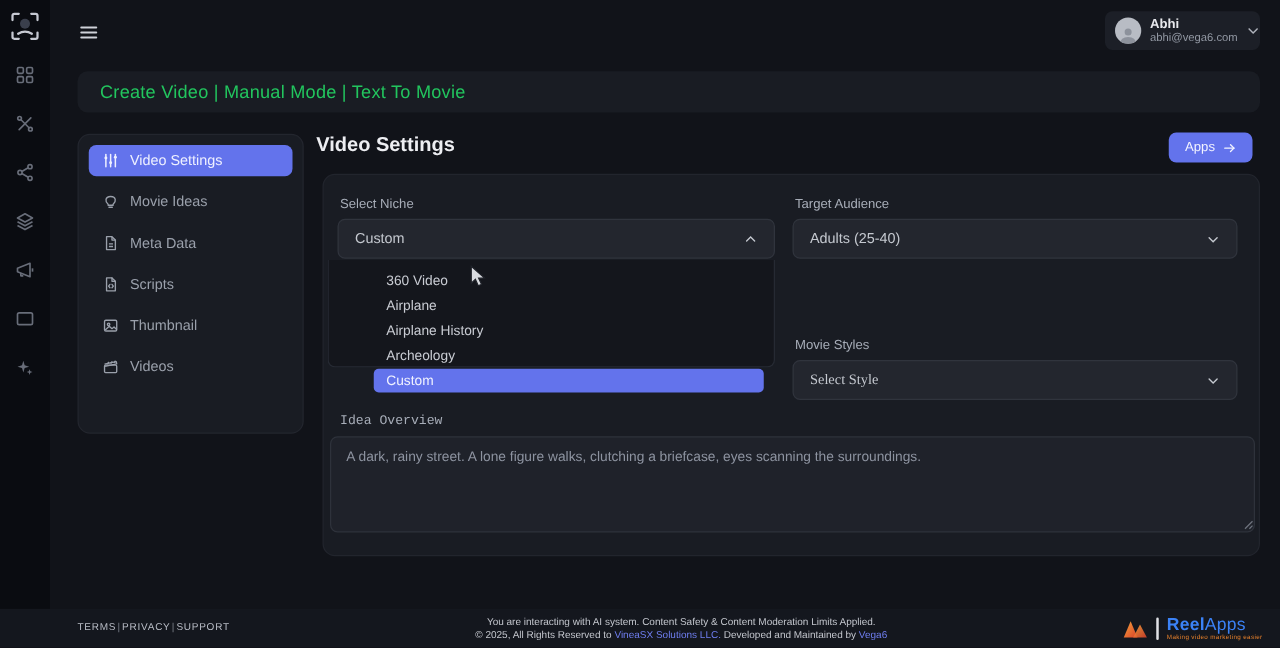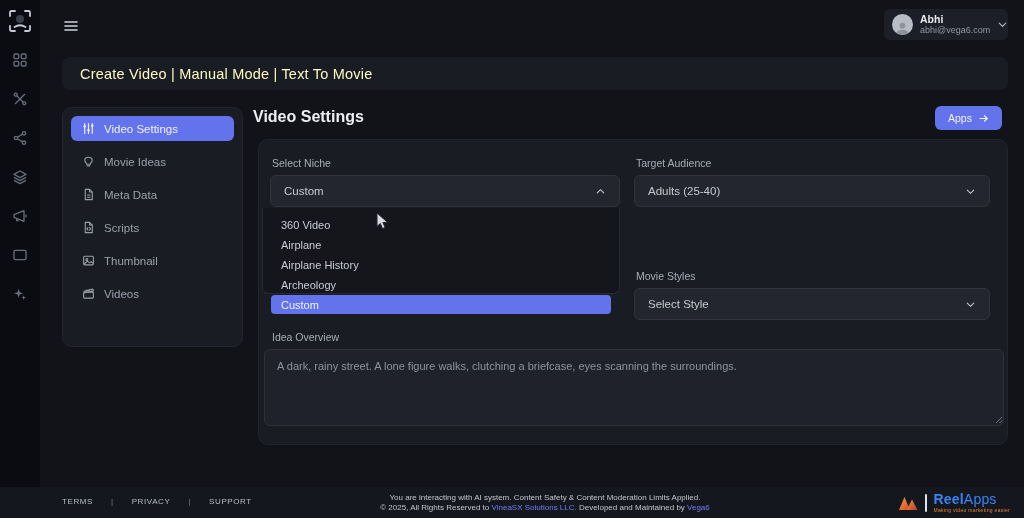--- a/index.html
+++ b/index.html
@@ -37,21 +37,21 @@
   .user-meta { flex:1; line-height:1.15; }
   .user-name { font-size:10.5px; font-weight:bold; color:#e8e9ed; }
   .user-email { font-size:9px; color:#9298a3; }
   .chev { width:11px; height:11px; color:#aeb2bb; flex-shrink:0; }
 
   
   .title-card {
     position:absolute; left:62px; top:57px; width:946px; height:33px;
     background:#191c23; border-radius:8px; display:flex; align-items:center; padding:0 18px;
   }
-  .title-card span { font-size:14.5px; letter-spacing:.2px; color:#fef9c3; }
+  .title-card span { font-size:14.5px; letter-spacing:.2px; color:#22c55e; }
 
   
   .side-card {
     position:absolute; left:62px; top:107px; width:181px; height:240px;
     background:#191c23; border:1px solid #23262e; border-radius:10px;
     padding:8px; display:flex; flex-direction:column; gap:8px;
   }
   .side-item {
     height:25px; border-radius:6px; display:flex; align-items:center; gap:9px;
     padding:0 11px; color:#9aa0ab; font-size:11.5px; cursor:pointer;
@@ -80,21 +80,21 @@
     position:absolute; height:32px; background:#23262e; border:1px solid #30343d;
     border-radius:6px; display:flex; align-items:center; justify-content:space-between;
     padding:0 13px; font-size:11.5px; color:#c4c8cf; cursor:pointer;
   }
   .select-box .chev { color:#c4c8cf; }
 
   
   .dropdown {
     position:absolute; left:262px; top:208px; width:358px; height:86px;
     background:#14161c; border:1px solid #262a33; border-top:none;
-    border-radius:0 0 6px 6px; z-index:6; padding-top:7px;
+    border-radius:0 0 6px 6px; z-index:6; padding-top:7px;padding-left:28px;
   }
   .dd-opt {
     height:19px; margin:0 8px 1px 8px; display:flex; align-items:center;
     padding:0 10px; font-size:11px; color:#c9ccd3; border-radius:4px; cursor:pointer;
   }
   .dd-opt.hl { background:#6373ec; color:#f0f2ff; }
 
   .idea-area {
     position:absolute; left:264px; top:349px; width:740px; height:77px;
     background:#1f222a; border:1px solid #2e323b; border-radius:6px;
@@ -103,21 +103,21 @@
   }
   .idea-area::placeholder { color:#8d93a0; opacity:1; }
   .resize-grip { position:absolute; left:995px; top:416px; width:8px; height:8px; color:#6d727d; pointer-events:none; }
 
   
   .footer {
     position:absolute; left:0; top:487px; width:1024px; height:31px;
     background:#14171e;
   }
   .foot-links {
-    position:absolute; left:62px; top:10px; display:flex; gap:18px; align-items:flex-start;
+    position:absolute; left:62px; top:10px; display:flex; gap:1px; align-items:flex-start;
     font-size:8px; letter-spacing:.6px; color:#b9bdc6;
   }
   .foot-links a { color:#b9bdc6; text-decoration:none; cursor:pointer; }
   .foot-sep { color:#7a7f89; }
   .foot-notice {
     position:absolute; left:300px; top:6px; width:490px; text-align:center;
     font-size:8px; line-height:1.25; color:#c3c6cd;
   }
   .foot-notice .lnk { color:#6f7ef0; cursor:pointer; }
   .brand { position:absolute; right:14px; top:5px; display:flex; align-items:center; gap:6px; }
@@ -329,30 +329,30 @@
 <div class="select-box" style="left:634px; top:175px; width:356px;">
   <span>Adults (25-40)</span>
   <span class="chev">
     <svg viewBox="0 0 24 24" fill="none" stroke="currentColor" stroke-width="2.4" stroke-linecap="round">
         <path d="M5 9 L12 16 L19 9"></path>
       </svg>
   </span>
 </div>
 
 <span class="f-label" style="left:636px; top:270px;">Movie Styles</span>
-<div class="select-box" style="left:634px; top:288px; width:356px;">
+<div class="select-box" style="left:634px; top:288px; width:356px;font-family:Liberation Serif, serif;">
   <span>Select Style</span>
   <span class="chev">
     <svg viewBox="0 0 24 24" fill="none" stroke="currentColor" stroke-width="2.4" stroke-linecap="round">
         <path d="M5 9 L12 16 L19 9"></path>
       </svg>
   </span>
 </div>
 
-<span class="f-label" style="left:272px; top:331px;">Idea Overview</span>
+<span class="f-label" style="left:272px; top:331px;font-family:Liberation Mono, monospace;">Idea Overview</span>
 <textarea class="idea-area" placeholder="A dark, rainy street. A lone figure walks, clutching a briefcase, eyes scanning the surroundings." style=""></textarea>
 <span class="resize-grip">
   <svg viewBox="0 0 8 8" stroke="currentColor" stroke-width="1">
       <path d="M7 1 L1 7 M7 4.5 L4.5 7"></path>
     </svg>
 </span>
 
 <div class="footer">
   <div class="foot-links">
     <a>TERMS</a>

